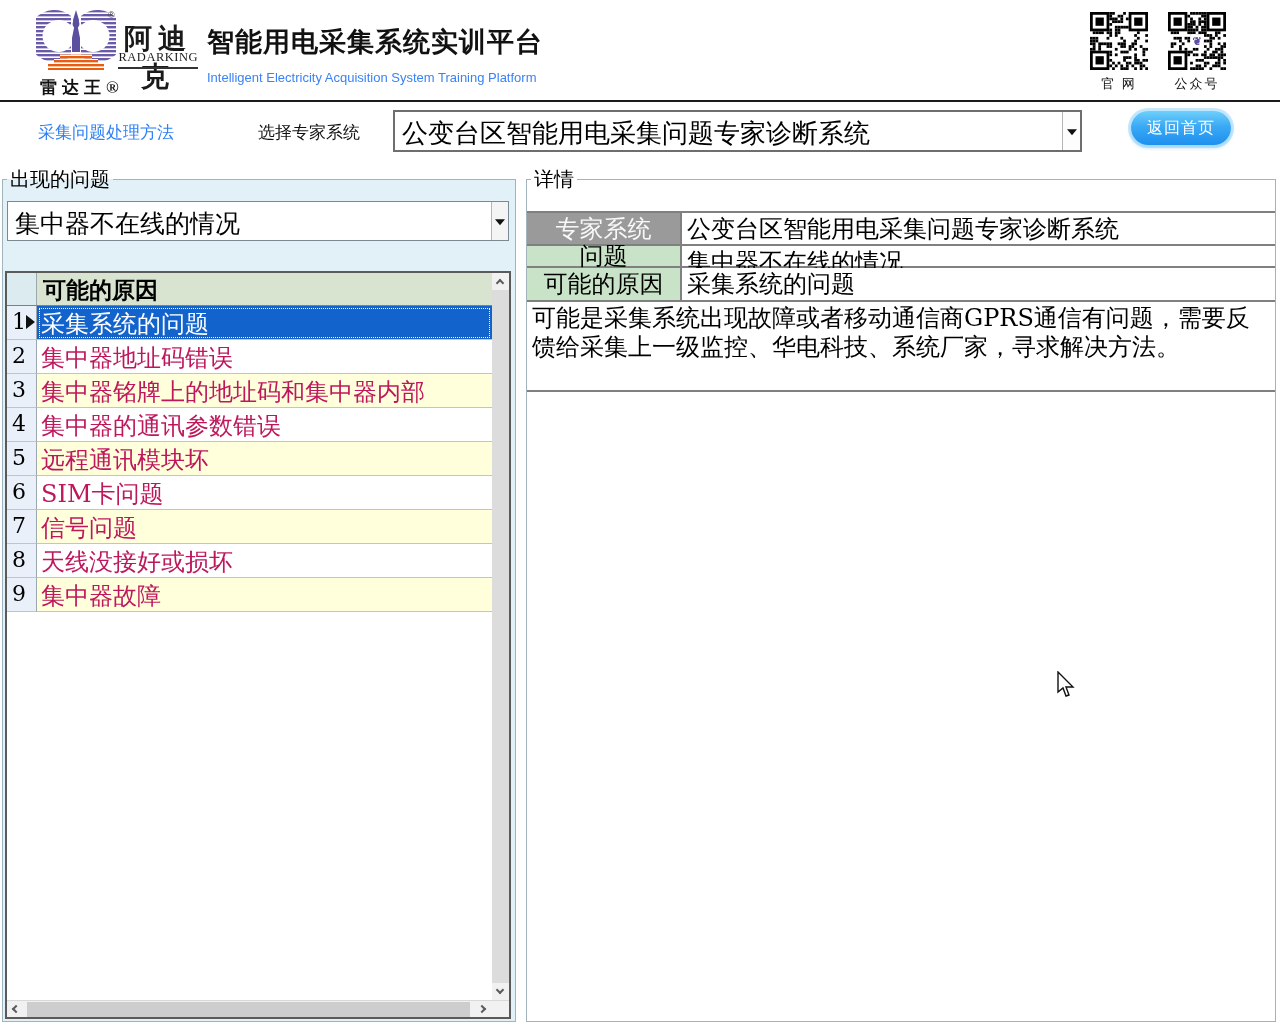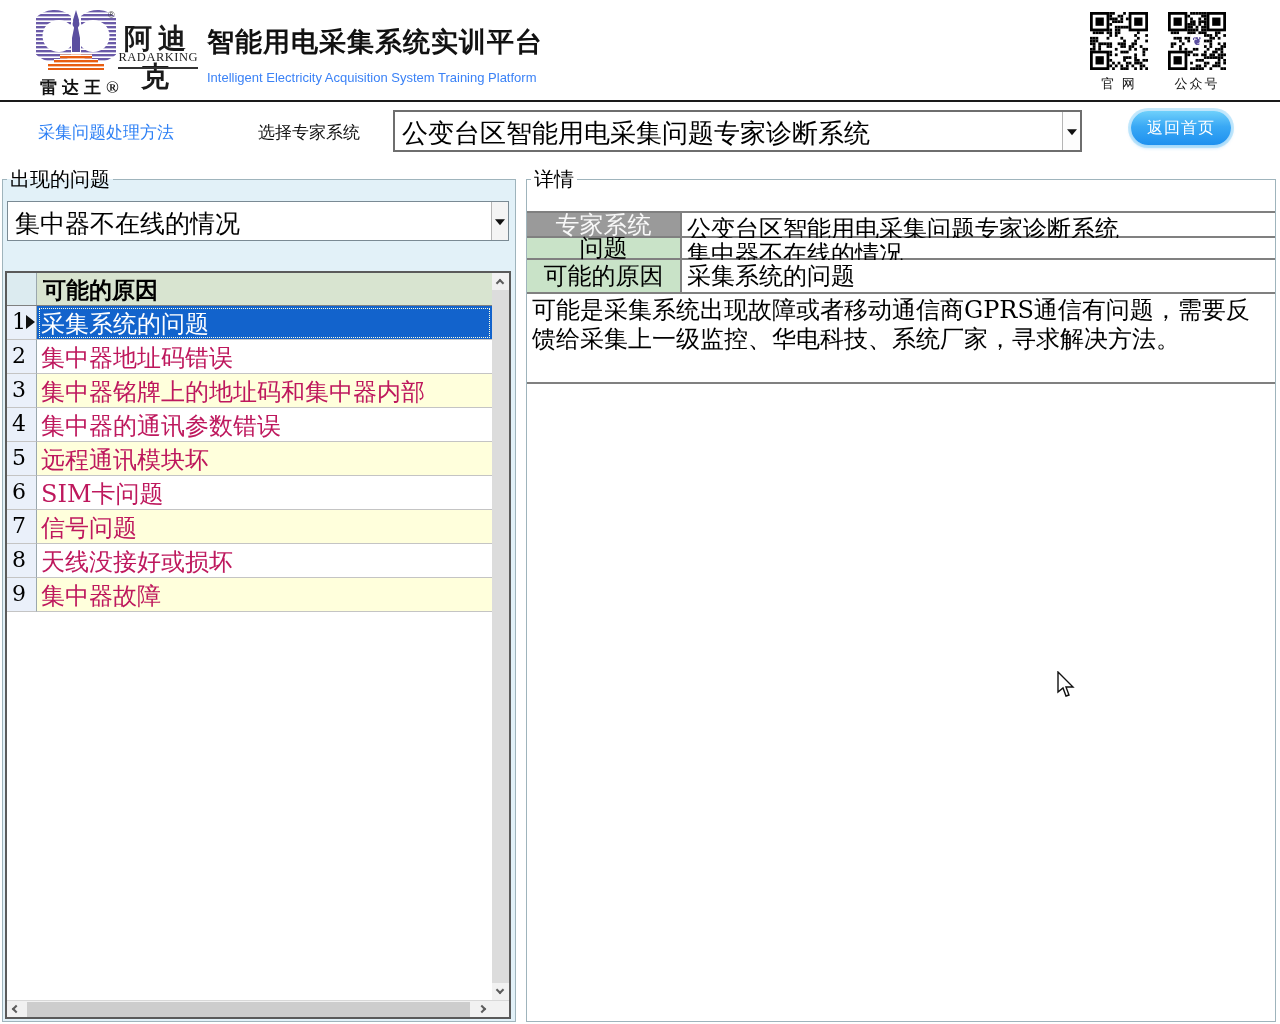--- a/index.html
+++ b/index.html
@@ -511,21 +511,21 @@
           <div class="chev right"></div>
         </div>
       <div class="h-thumb"></div>
     </div>
   </div>
 </fieldset>
 
 <fieldset class="fs-right">
   <legend>详情</legend>
   <div class="detail-table" id="detail-table">
-      <div class="d-row" style="height: 25px;">
+      <div class="d-row" style="height: 33px;">
         <div class="d-label gray">专家系统</div>
         <div class="d-value">公变台区智能用电采集问题专家诊断系统</div>
       </div>
       <div class="d-row" style="height: 22px;">
         <div class="d-label green">问题</div>
         <div class="d-value">集中器不在线的情况</div>
       </div>
       <div class="d-row" style="height: 34px;">
         <div class="d-label green">可能的原因</div>
         <div class="d-value">采集系统的问题</div>

